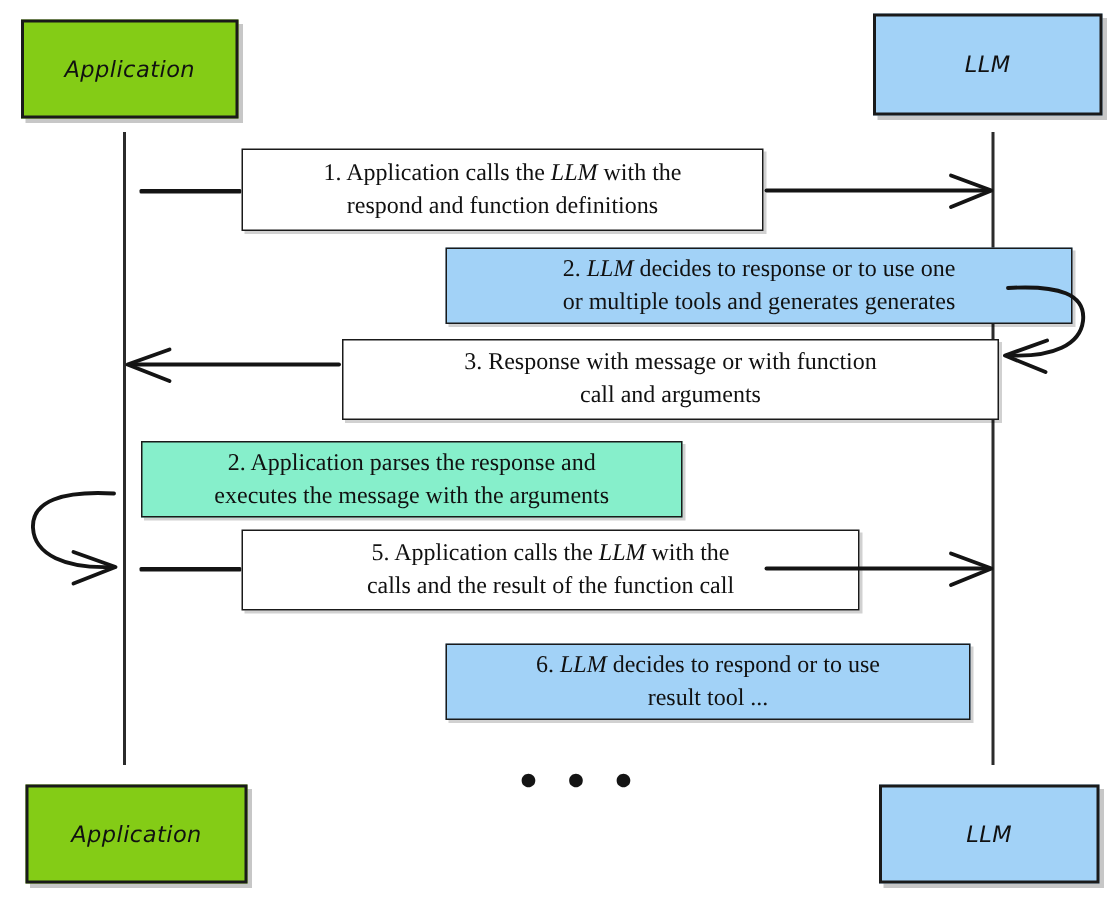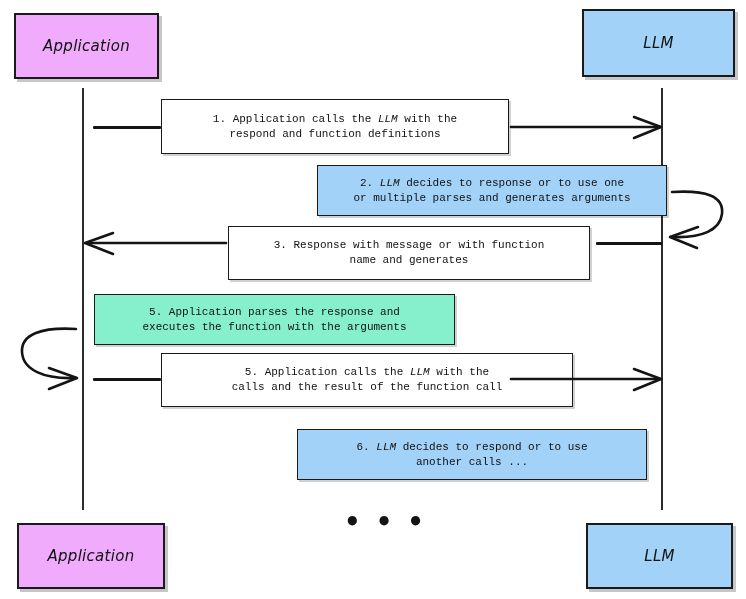--- a/index.html
+++ b/index.html
@@ -26,41 +26,41 @@
     display: flex;
     align-items: center;
     justify-content: center;
     font-family: "DejaVu Sans", sans-serif;
     font-size: 15px;
     font-style: italic;
     color: #111111;
     letter-spacing: 0.3px;
     box-shadow: 3px 3px 0 rgba(0,0,0,0.22);
   }
-  .actor.app  { background: #f0abfc; text-align: right; }
+  .actor.app  { background: #84cc16; text-align: right; }
   .actor.llm  { background: #A2D2F7; }
 
   
   .lifeline {
     position: absolute;
     width: 2px;
     background: #2b2b2b;
   }
 
   
   .msgbox {
     position: absolute;
     box-sizing: border-box;
     border: 1.8px solid #1a1a1a;
     display: flex;
     align-items: center;
     justify-content: center;
     text-align: center;
-    font-family: Liberation Mono, monospace;
-    font-size: 11px;
+    font-family: Liberation Serif, serif;
+    font-size: 16px;
     line-height: 1.36;
     color: #111111;
     padding: 4px 8px;
     box-shadow: 2px 2px 0 rgba(0,0,0,0.18);
   }
   .msgbox.white { background: #ffffff; }
   .msgbox.blue  { background: #A2D2F7; }
   .msgbox.green { background: #86EFCB; }
   .msgbox i { font-style: italic; }
 
@@ -118,56 +118,56 @@
 
   <div class="hline" style="left:93px; top:126px; width:68px;"></div>
 
   <div class="msgbox white" style="left:161px; top:99px; width:348px; height:55px;">
     <span>
       <span>1. Application calls the </span><i>LLM</i><span> with the</span><br>
       <span>respond and function definitions</span>
     </span>
   </div>
 
-  <div class="msgbox blue" style="left:297px; top:165px; width:350px; height:51px;margin-left:20px;">
+  <div class="msgbox blue" style="left:297px; top:165px; width:418px; height:51px;">
     <span>
       <span>2. </span><i>LLM</i><span> decides to response or to use one</span><br>
-      <span>or multiple parses and generates arguments</span>
+      <span>or multiple tools and generates generates</span>
     </span>
   </div>
 
   <div class="hline" style="left:596px; top:242px; width:66px;"></div>
 
-  <div class="msgbox white" style="left:228px; top:226px; width:362px; height:54px;">
+  <div class="msgbox white" style="left:228px; top:226px; width:438px; height:54px;">
     <span>
       <span>3. Response with message or with function</span><br>
-      <span>name and generates</span>
+      <span>call and arguments</span>
     </span>
   </div>
 
   <div class="msgbox green" style="left:94px; top:294px; width:361px; height:51px;">
     <span>
-      <span>5. Application parses the response and</span><br>
-      <span>executes the function with the arguments</span>
+      <span>2. Application parses the response and</span><br>
+      <span>executes the message with the arguments</span>
     </span>
   </div>
 
   <div class="hline" style="left:93px; top:378px; width:68px;"></div>
 
   <div class="msgbox white" style="left:161px; top:353px; width:412px; height:54px;">
     <span>
       <span>5. Application calls the </span><i>LLM</i><span> with the</span><br>
       <span>calls and the result of the function call</span>
     </span>
   </div>
 
   <div class="msgbox blue" style="left:297px; top:429px; width:350px; height:51px;">
     <span>
       <span>6. </span><i>LLM</i><span> decides to respond or to use</span><br>
-      <span>another calls ...</span>
+      <span>result tool ...</span>
     </span>
   </div>
 
   <div class="ellipsis" style="left:344px; top:509px;">• • •</div>
 
   <div class="actor app" style="left:17px; top:523px; width:148px; height:66px;">
     <span>Application</span>
   </div>
 
   <div class="actor llm" style="left:586px; top:523px; width:147px; height:66px;">

